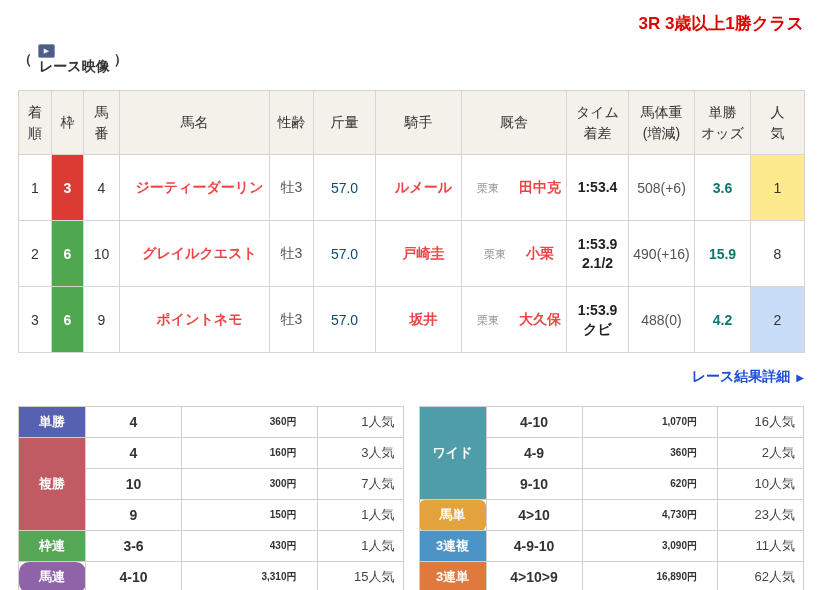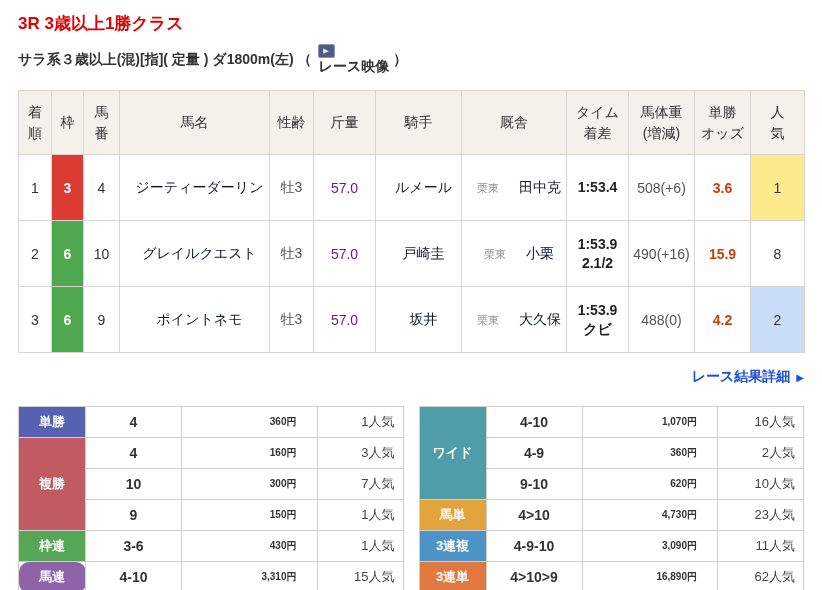--- a/index.html
+++ b/index.html
@@ -1,43 +1,43 @@
 <!DOCTYPE html>
 <html><head>
 <meta charset="utf-8">
 <style>
   * { margin:0; padding:0; box-sizing:border-box; }
   html,body { width:822px; height:590px; background:#fff;
     font-family:"Liberation Sans","DejaVu Sans",sans-serif; color:#333; }
   body { padding:8px 18px 10px 18px; }
 
-  .race-title { font-size:17px; font-weight:bold; color:#e00000; padding-top:4px; }
+  .race-title { font-size:17px; font-weight:bold; color:#e00000; padding-top:4px;text-align:right; }
   .race-sub { margin-top:9px; font-size:14px; font-weight:bold; color:#333;
     display:flex; align-items:center; gap:4px; }
   .vicon { display:inline-block; width:17px; height:14px; background:#4e5d87;
     border:1px solid #8a94b5; border-radius:2px; color:#e8ecf5; font-size:7px;
     line-height:12px; text-align:center; margin:0 2px; }
 
   table { border-collapse:collapse; }
 
   
   table.results { table-layout:fixed; width:786px; margin-top:14px; }
   table.results th, table.results td { border:1px solid #d9d4cf; overflow:hidden; }
   table.results thead th { background:#f4f0ea; font-size:14px; font-weight:normal;
     color:#333; height:64px; text-align:center; line-height:1.45; }
   .wrap2 { white-space:pre-line; }
   table.results tbody td { height:66px; background:#fff; font-size:14px;
     text-align:center; vertical-align:middle; }
   td.waku { color:#fff; font-weight:bold; }
   td.horse, td.jockey, td.stable { text-align:left; padding-left:10px; }
-  a.blue { color:#0f172a; text-decoration:none; font-weight:normal; cursor:pointer; }
+  a.blue { color:#ef4444; text-decoration:none; font-weight:bold; cursor:pointer; }
   td.sexage, td.body { font-size:13px; color:#555; }
-  td.weight { font-size:13px; color:#701a75; }
+  td.weight { font-size:13px; color:#0c4a6e; }
   td.time { font-weight:bold; color:#222; line-height:1.35; }
-  td.odds { font-weight:bold; color:#c2410c; }
+  td.odds { font-weight:bold; color:#0f766e; }
   .stable .area { font-size:11px; color:#999; font-weight:normal; margin-right:20px; }
 
   .details-row { width:786px; margin-top:14px; text-align:right; }
   .details-link { font-size:14px; font-weight:bold; color:#1d4ed8; text-decoration:none;
     cursor:pointer; }
   .details-link .arw { font-size:10px; margin-left:6px; }
 
   
   .payout-wrap { display:flex; gap:15px; margin-top:20px; width:786px; }
   table.pay { width:386px; table-layout:fixed; }
@@ -51,21 +51,20 @@
     padding-right:20px; }
   td.pop { text-align:right; font-size:13px; color:#444; padding-right:8px;
     width:86px; }
 </style>
 </head>
 <body>
 
 <div class="race-title">3R 3歳以上1勝クラス</div>
 
 <div class="race-sub">
-  <span>サラ系３歳以上(混)[指]( 定量 ) ダ1800m(左)</span>
   <span>（</span>
   <a style="display:flex;align-items:flex-start;color:#333;cursor:pointer;flex-direction:column;">
     <span class="vicon">▶</span>
     <span style="margin-left:3px;">レース映像</span>
   </a>
   <span>）</span>
 </div>
 
 <table class="results">
   <colgroup>
@@ -216,21 +215,21 @@
       <td class="combo">4-9</td>
       <td class="amt">360円</td>
       <td class="pop">2人気</td>
     </tr>
     <tr>
       <td class="combo">9-10</td>
       <td class="amt">620円</td>
       <td class="pop">10人気</td>
     </tr>
     <tr>
-      <td class="plabel" style="background-color: rgb(226, 163, 61);">馬単</td>
+      <td class="plabel" style="background-color: rgb(226, 163, 61); border-radius: 6px;">馬単</td>
       <td class="combo">4&gt;10</td>
       <td class="amt">4,730円</td>
       <td class="pop">23人気</td>
     </tr>
     <tr>
       <td class="plabel" style="background-color: rgb(75, 148, 197);">3連複</td>
       <td class="combo">4-9-10</td>
       <td class="amt">3,090円</td>
       <td class="pop">11人気</td>
     </tr>

